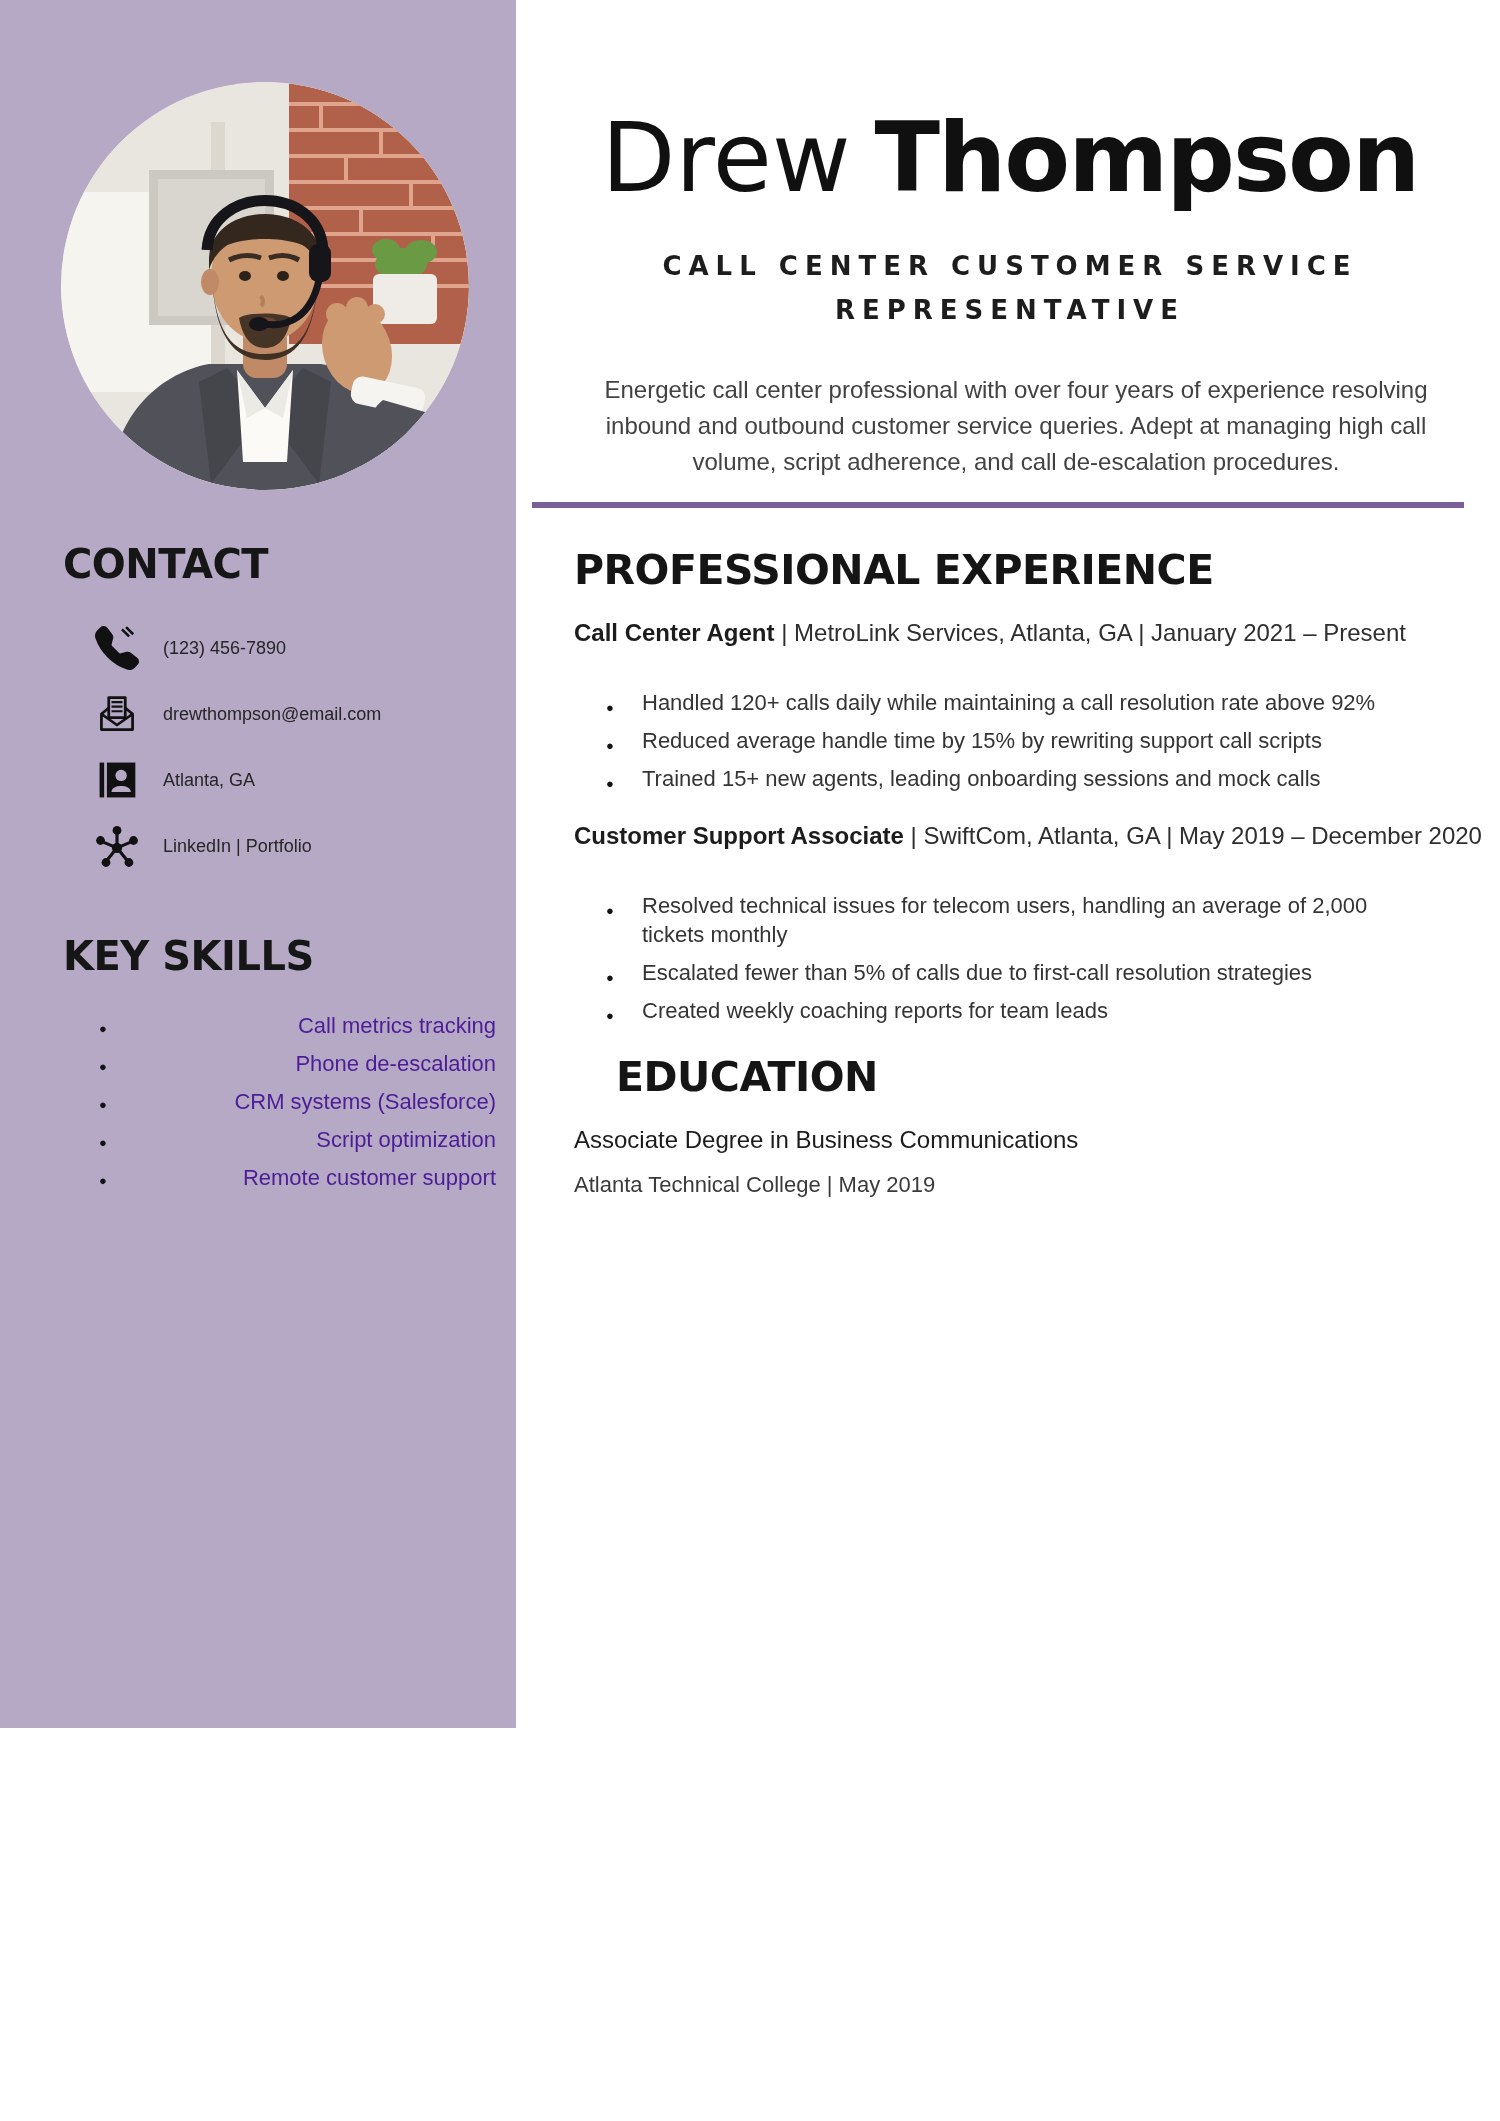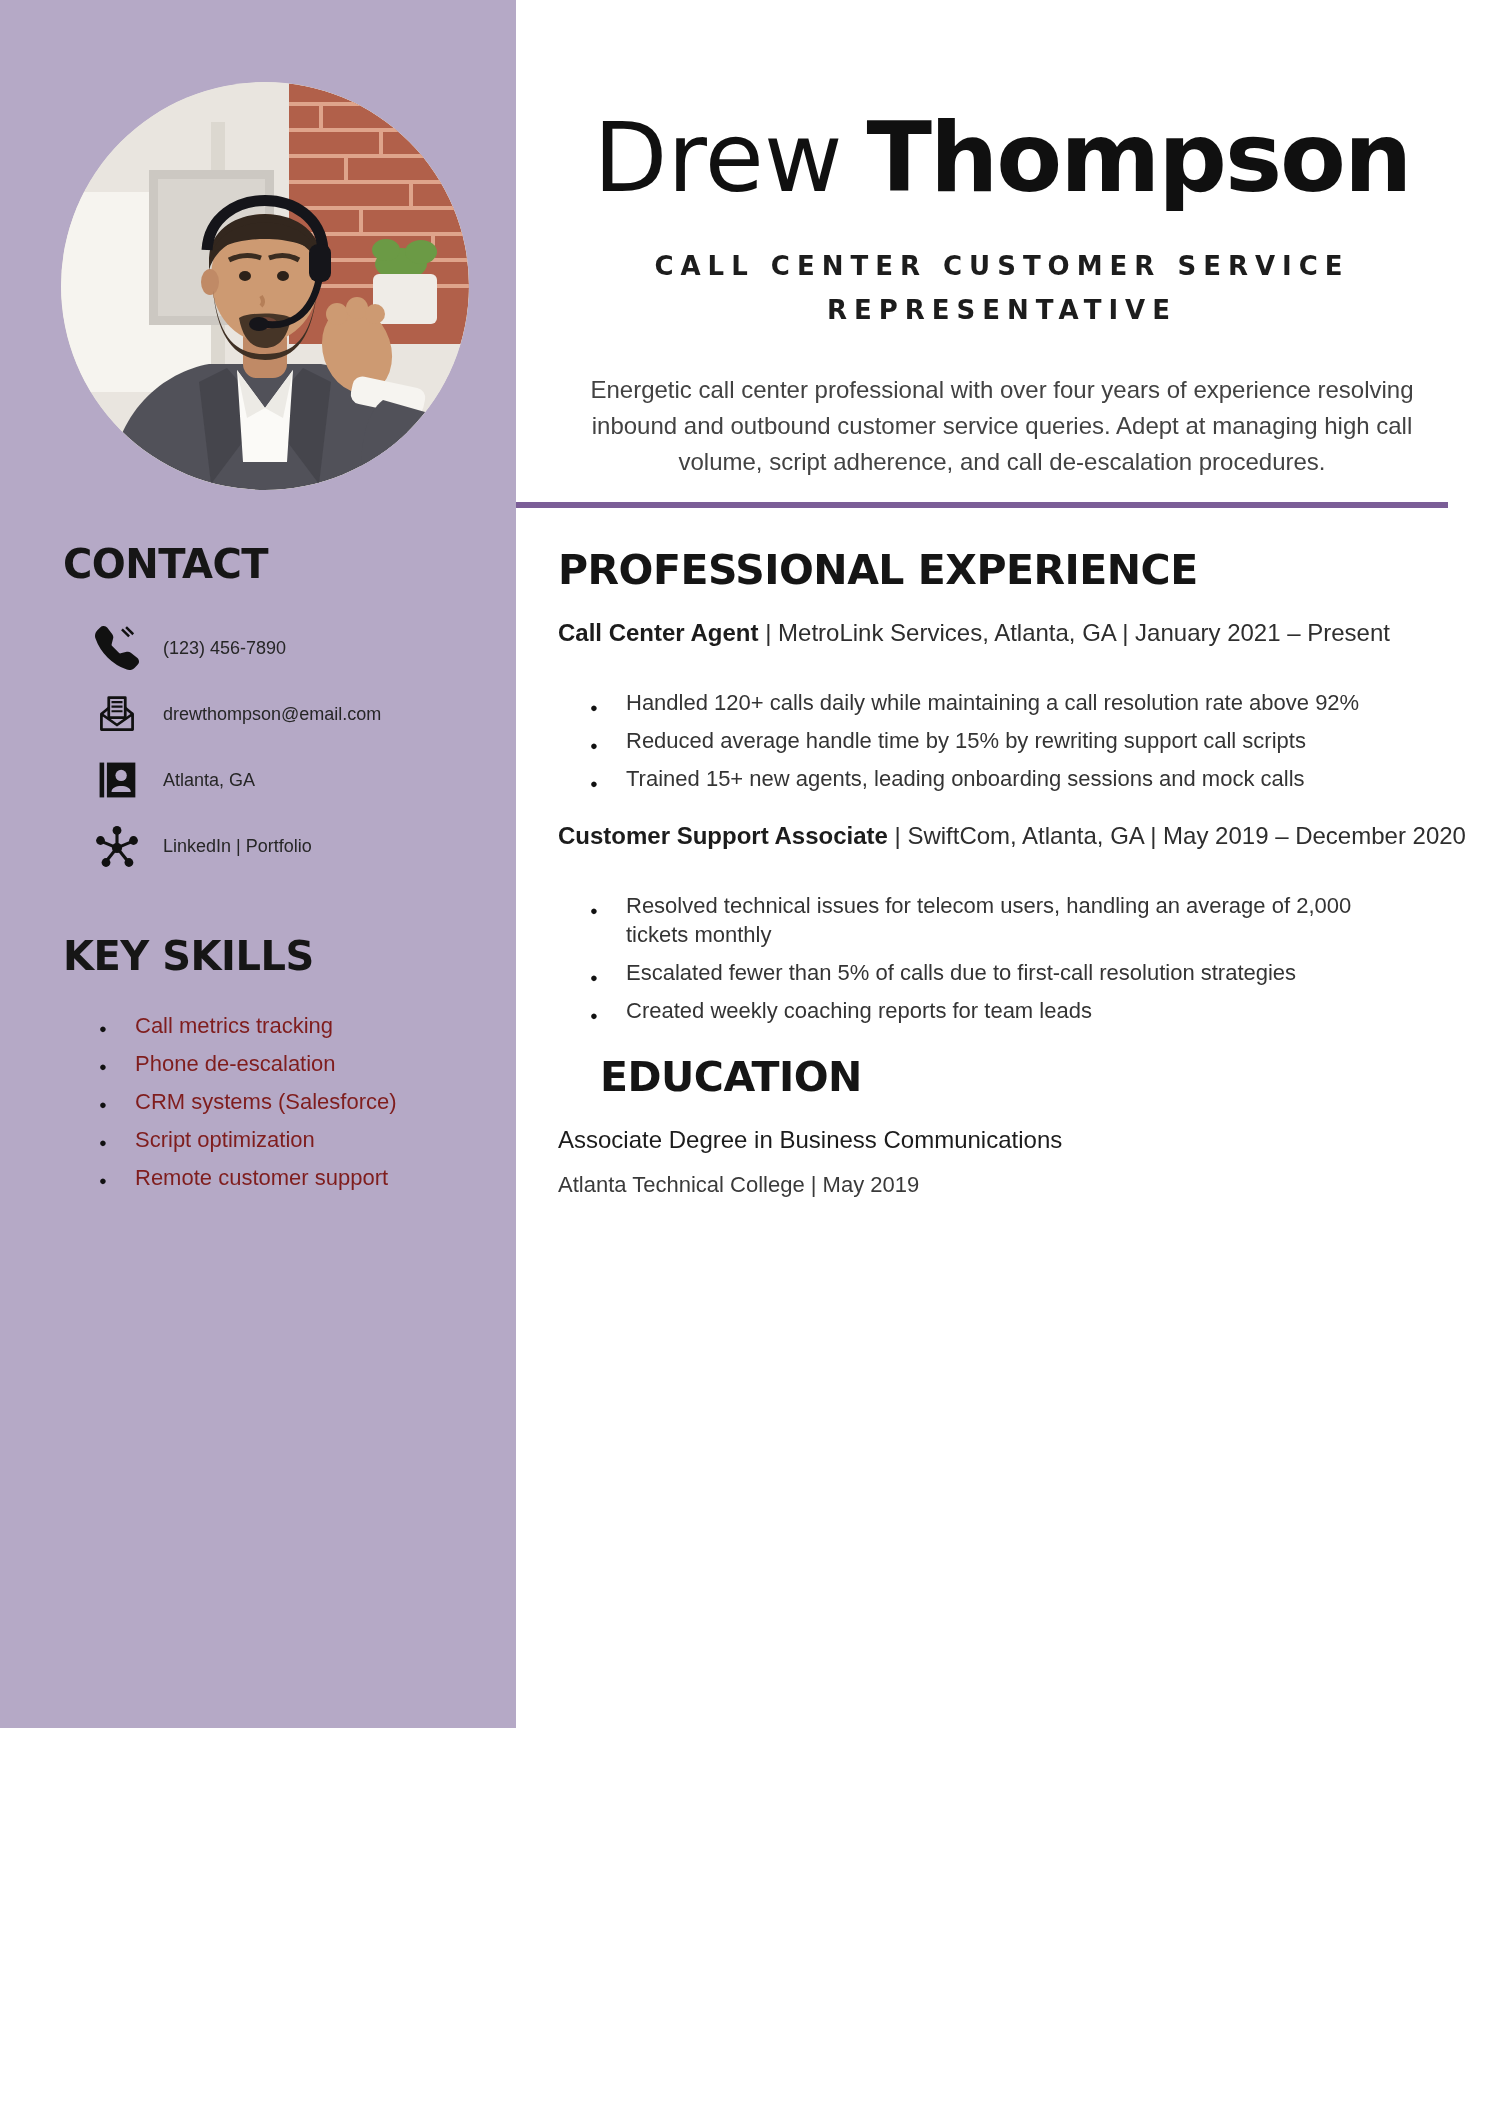--- a/index.html
+++ b/index.html
@@ -24,30 +24,30 @@
   .contact-rows{margin-top:36px;}
   .crow{display:flex;align-items:center;height:48px;margin-bottom:18px;}
   .cicon{width:44px;height:44px;margin-left:32px;flex:0 0 44px;display:flex;align-items:center;justify-content:center;}
   .cicon svg{width:44px;height:44px;display:block;}
   .ctext{margin-left:24px;font-size:18px;color:#262626;}
 
   .skills-block{top:932px;}
   .skill-list{list-style:none;margin:34px 0 0 0;padding:0;}
   .skill-list li{
     position:relative;padding-left:72px;font-size:22px;line-height:23px;
-    margin-bottom:15px;color:#7f1d1d;
+    margin-bottom:15px;color:#4c1d95;text-align:right;
   }
   .skill-list li::before{
     content:"●";position:absolute;left:36px;top:3px;font-size:13px;color:#111;
   }
 
   
   .content{
     position:absolute;left:516px;top:0;width:984px;height:1519px;
-    padding:0 54px 0 42px;box-sizing:border-box;
+    padding:0 54px 0 58px;box-sizing:border-box;
   }
   .name-row{margin-top:106px;text-align:center;font-family:"DejaVu Sans", sans-serif;
     font-size:96px;line-height:104px;color:#101010;white-space:nowrap;}
   .name-first{font-weight:normal;margin-right:24px;}
   .name-last{font-weight:bold;letter-spacing:-2px;}
 
   .subtitle{
     margin-top:34px;text-align:center;font-family:"DejaVu Sans", sans-serif;
     font-weight:bold;font-size:26px;line-height:44px;letter-spacing:7px;color:#1d1d1d;
   }

